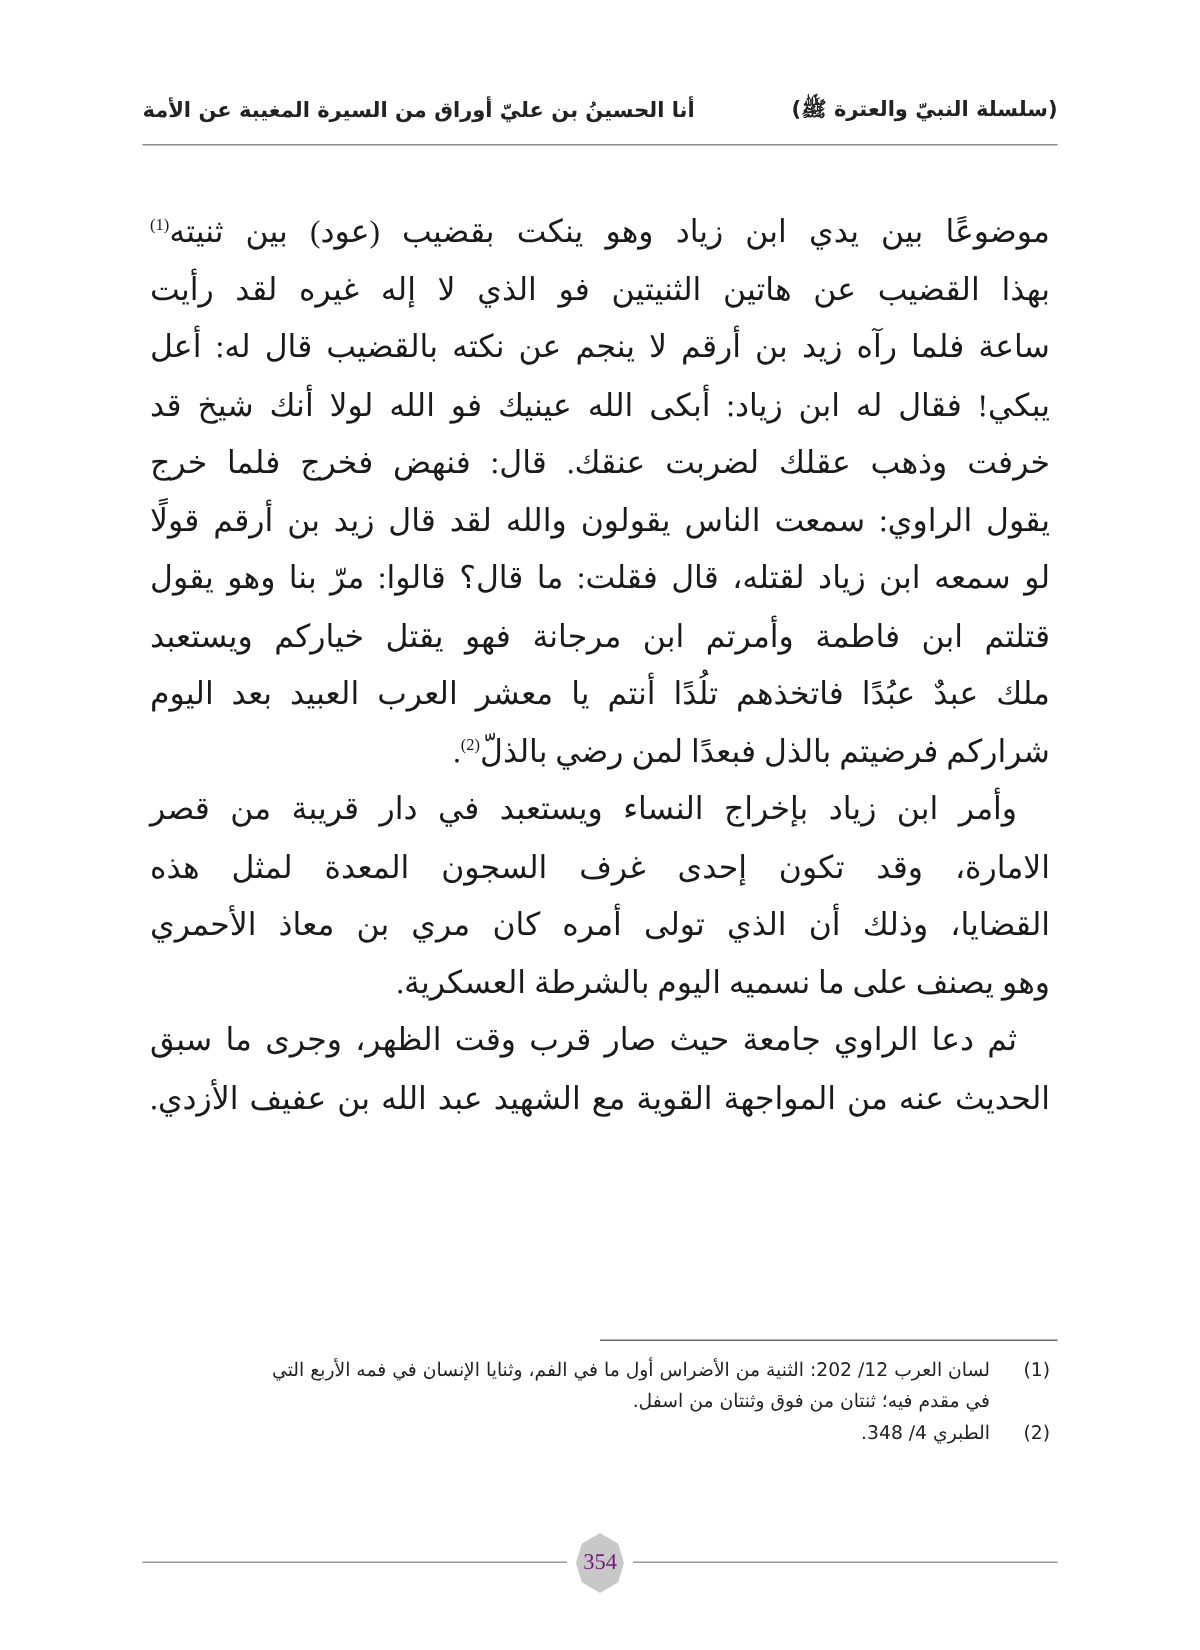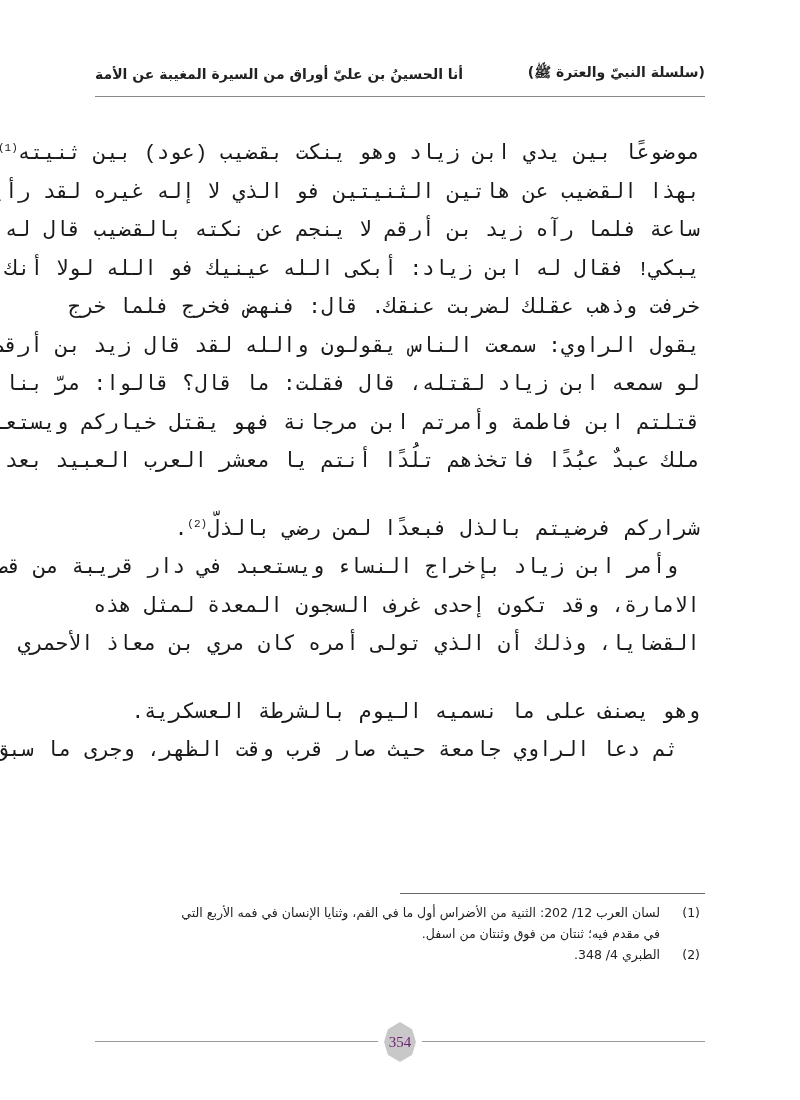--- a/index.html
+++ b/index.html
@@ -39,34 +39,33 @@
       border-top: 1.5px solid #8a8a8a;
     }
     .body-text {
       position: absolute;
       top: 135px;
       left: 100px;
       right: 100px;
       direction: rtl;
       text-align: justify;
       text-align-last: justify;
-      font-family: Liberation Mono, monospace;
+      font-family: Liberation Serif, serif;
       font-size: 21px;
       line-height: 38.5px;
       color: #1a1a1a;
     }
     .line {
       display: block;
       text-align: justify;
       text-align-last: justify;
       white-space: nowrap;
     }
     .line.end {
       text-align-last: right;
-      margin-top: 29px;
     }
     sup.fn-ref {
       font-size: 11px;
       vertical-align: super;
       line-height: 0;
     }
     .footnote-rule {
       position: absolute;
       top: 893px;
       right: 95px;
@@ -162,20 +161,21 @@
     <span class="line end"><span>شراركم فرضيتم بالذل فبعدًا لمن رضي بالذلّ</span><sup class="fn-ref">(2)</sup><span>.</span></span>
   </div>
   <div>
     <span class="line" style="padding-right:22px">وأمر ابن زياد بإخراج النساء ويستعبد في دار قريبة من قصر</span>
     <span class="line">الامارة، وقد تكون إحدى غرف السجون المعدة لمثل هذه</span>
     <span class="line">القضايا، وذلك أن الذي تولى أمره كان مري بن معاذ الأحمري</span>
     <span class="line end">وهو يصنف على ما نسميه اليوم بالشرطة العسكرية.</span>
   </div>
   <div>
     <span class="line" style="padding-right:22px">ثم دعا الراوي جامعة حيث صار قرب وقت الظهر، وجرى ما سبق</span>
+    <span class="line">الحديث عنه من المواجهة القوية مع الشهيد عبد الله بن عفيف الأزدي.</span>
   </div>
 </main>
 
 <div class="footnote-rule"></div>
 
 <section class="footnotes">
   <div class="footnote">
     <span class="fn-num">(1)</span>
     <span class="fn-text">
       <span style="display:block">لسان العرب 12/ 202: الثنية من الأضراس أول ما في الفم، وثنايا الإنسان في فمه الأربع التي</span>

